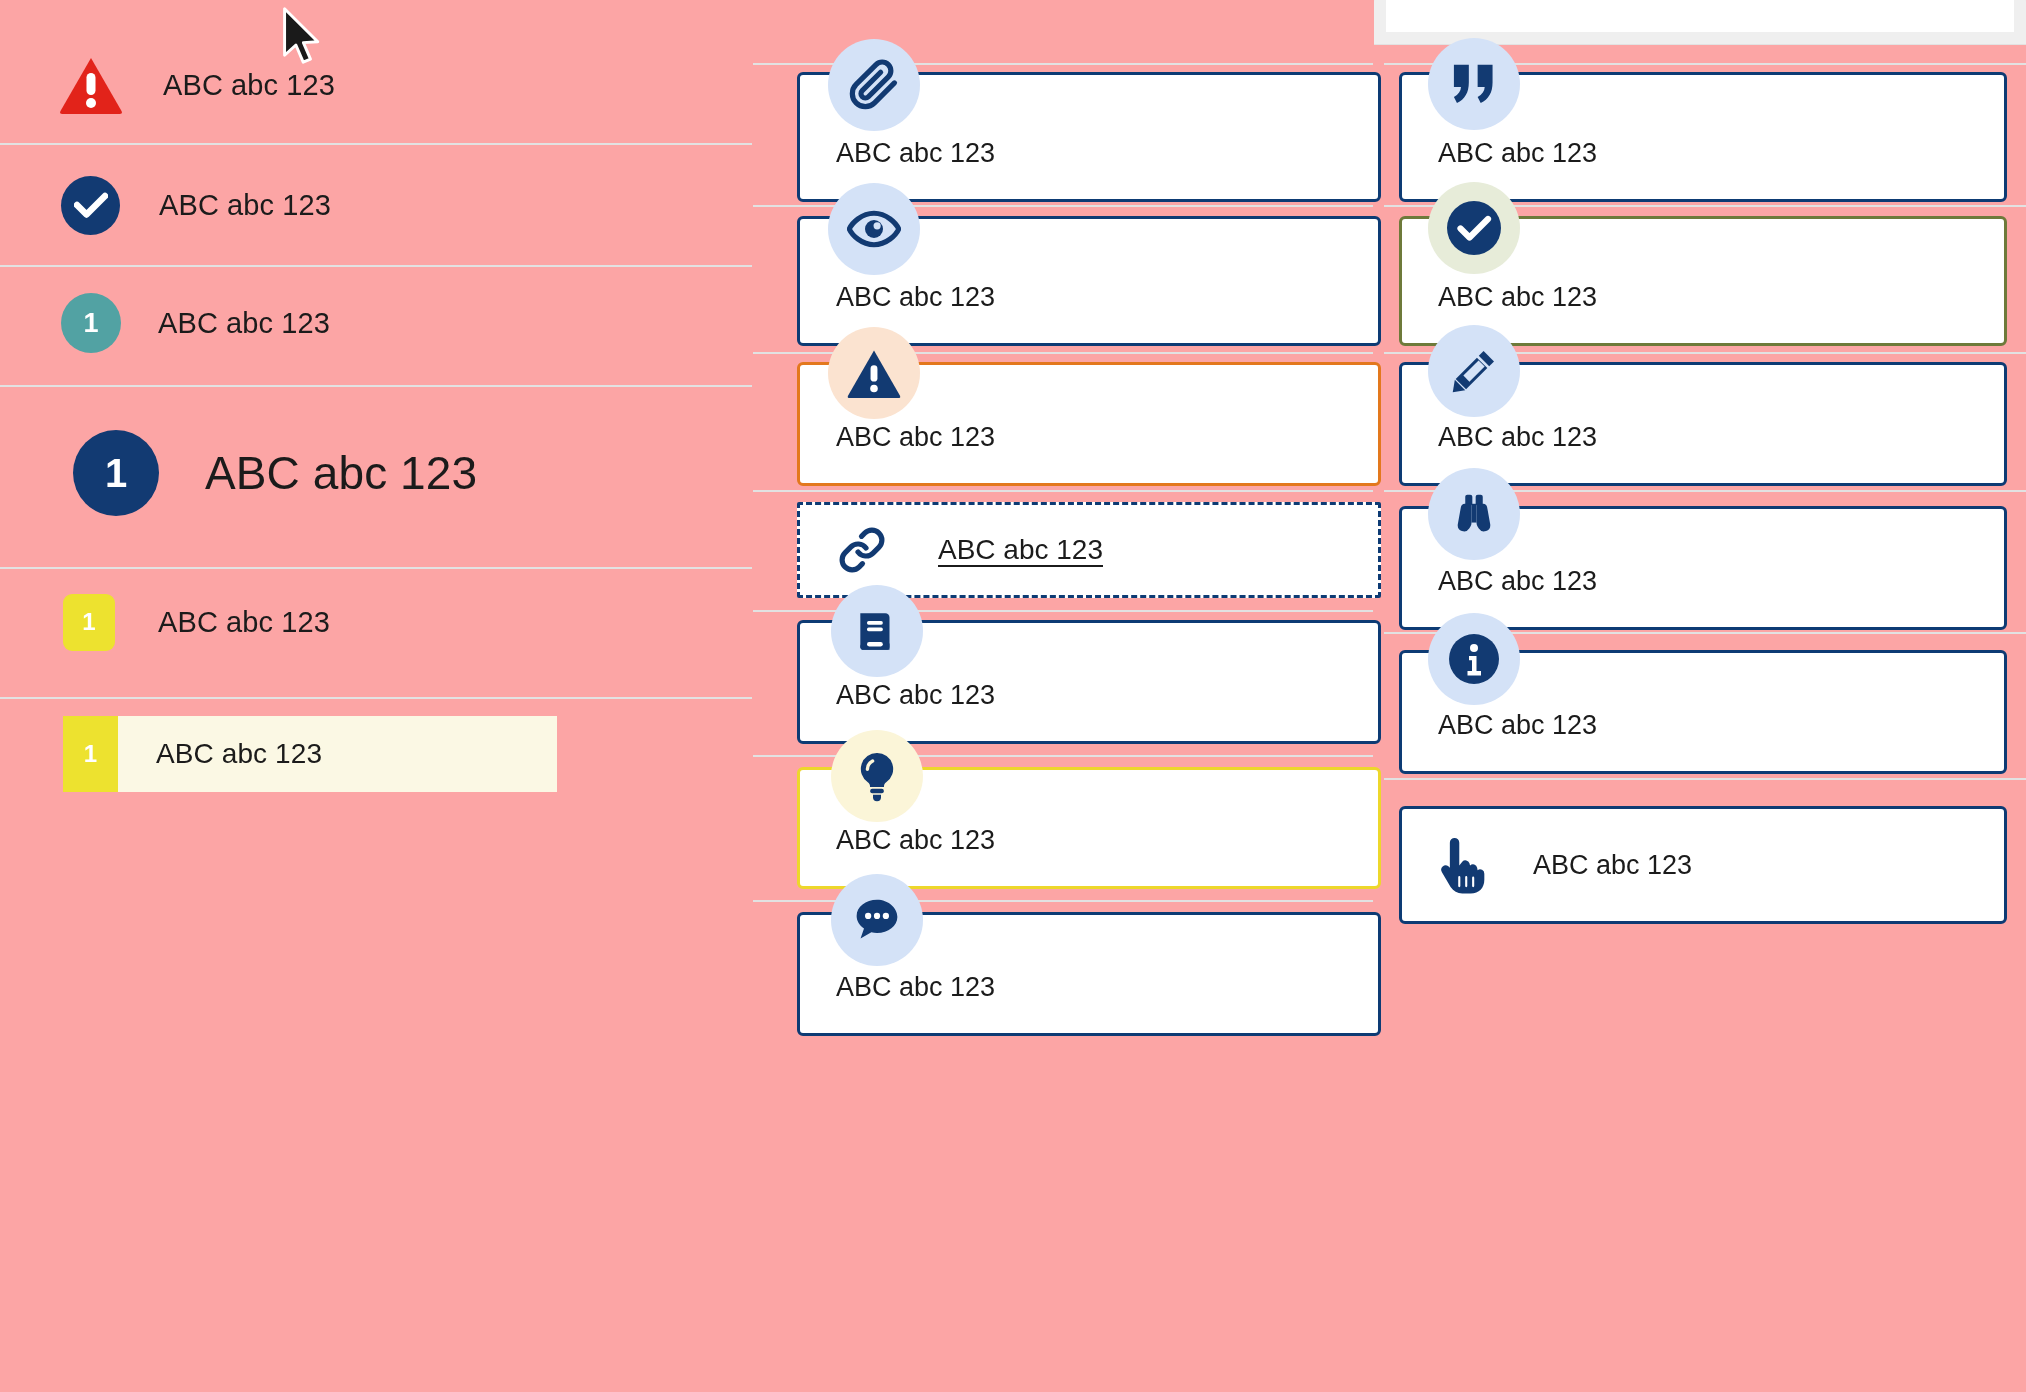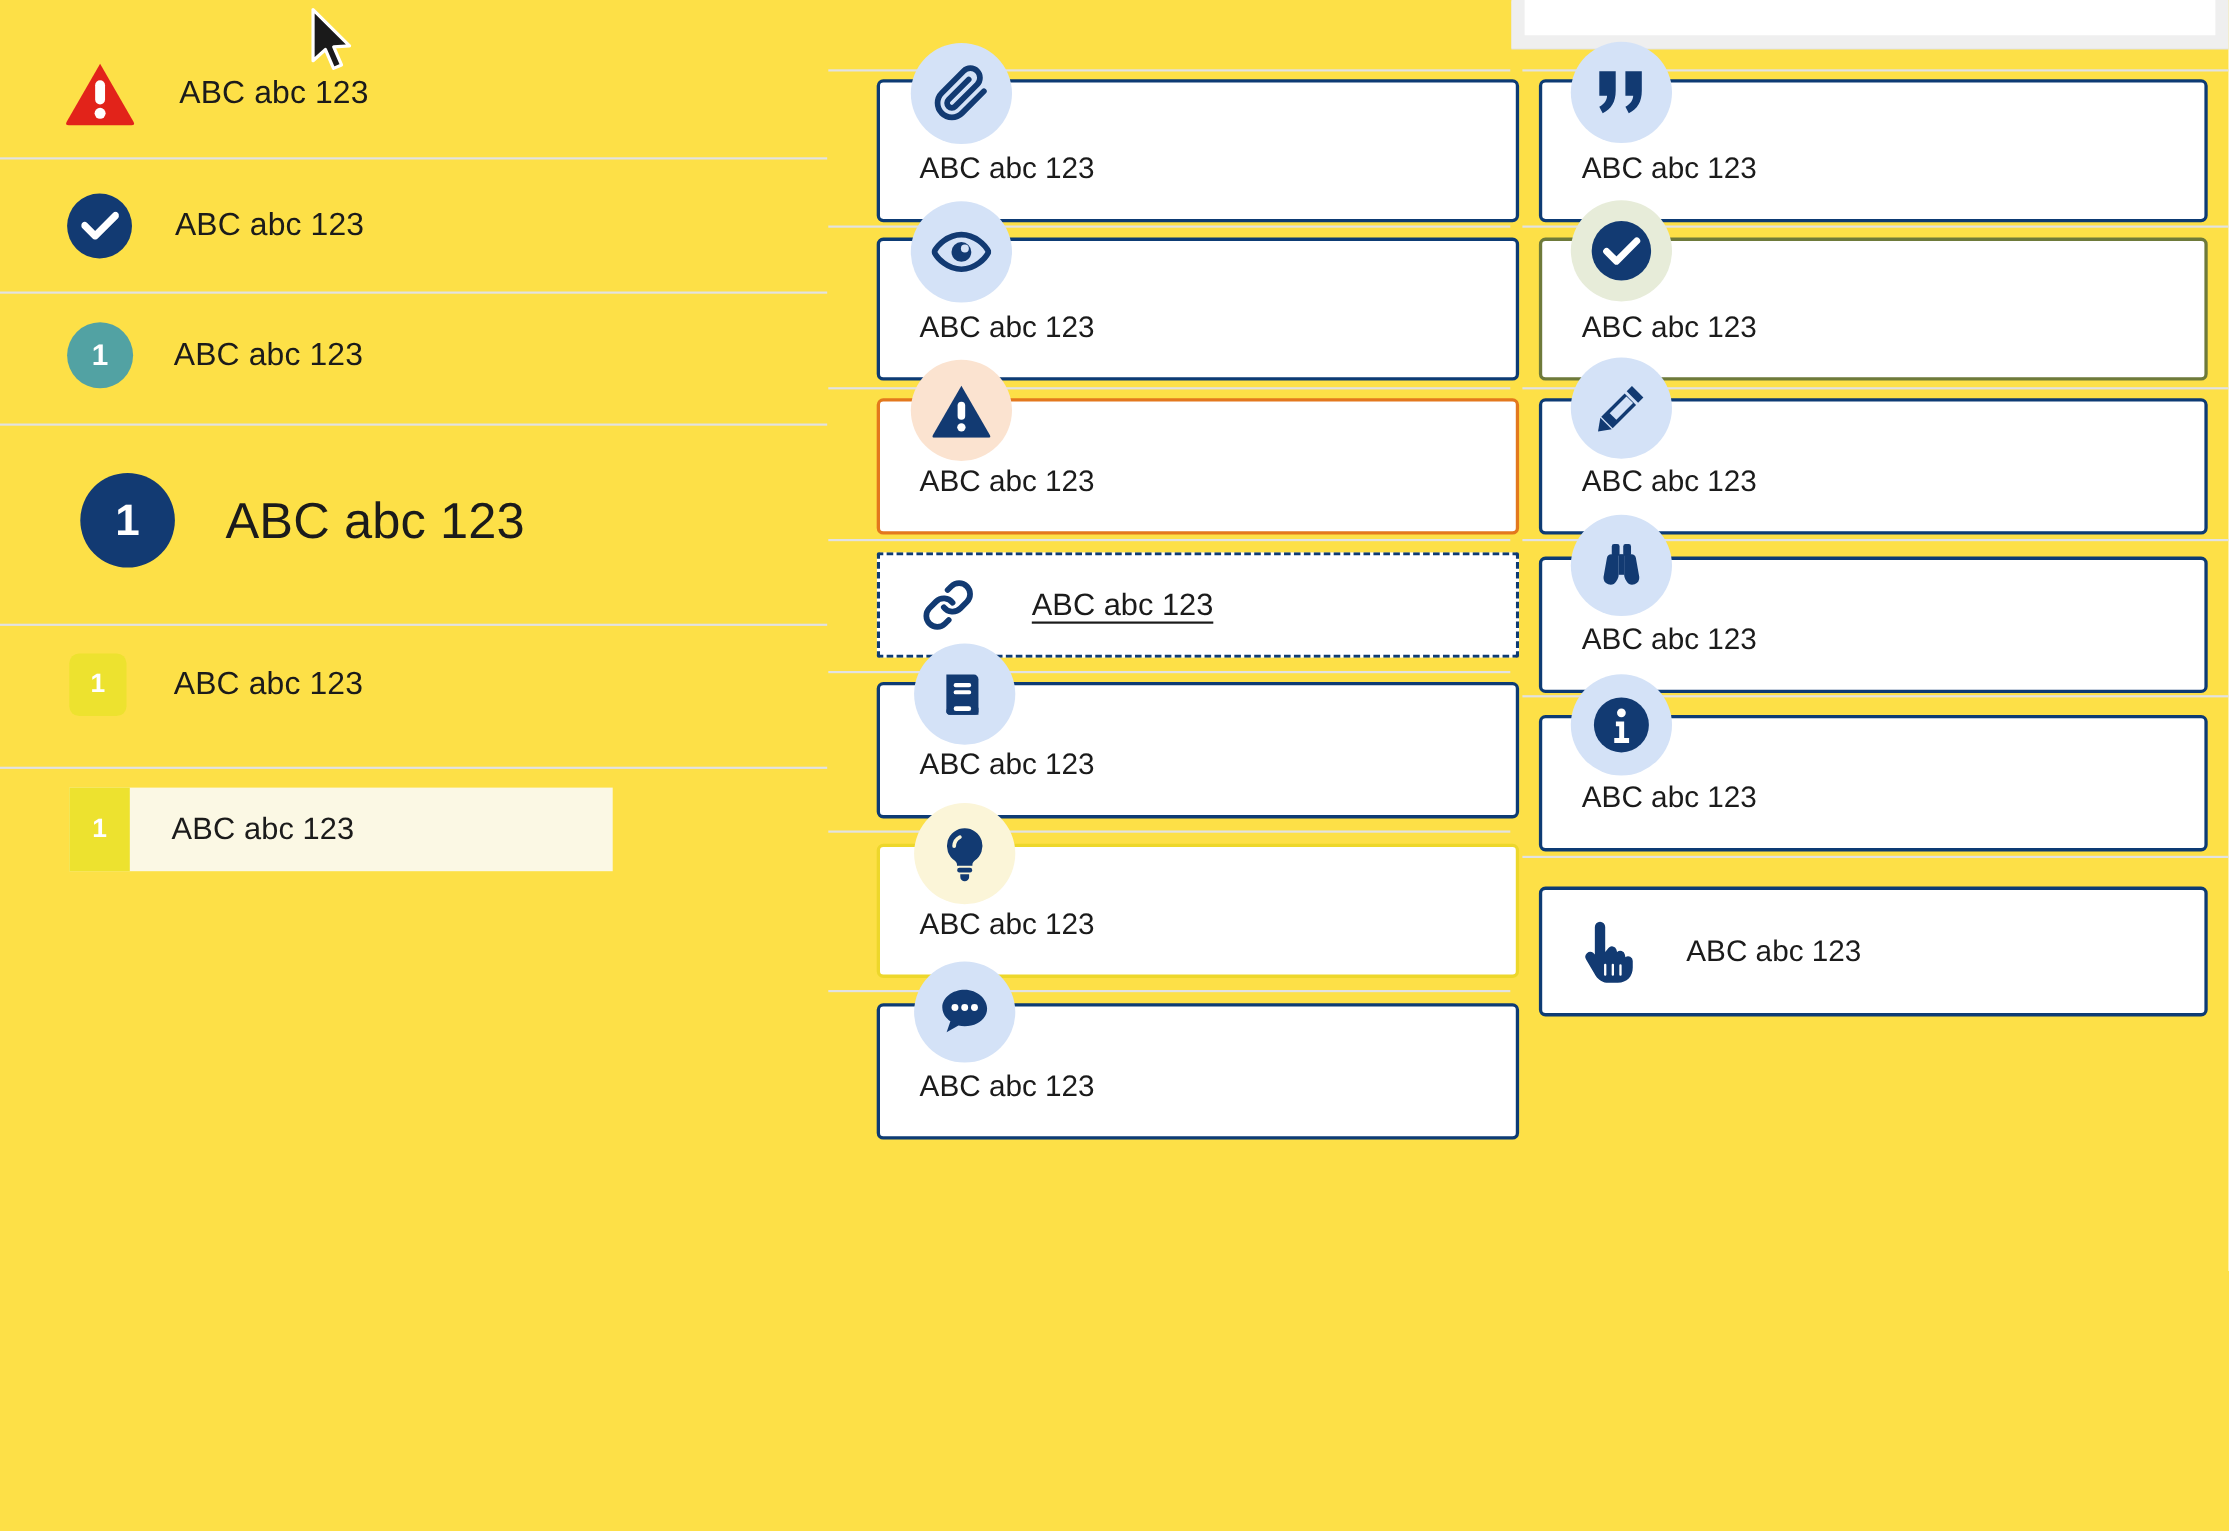--- a/index.html
+++ b/index.html
@@ -2,21 +2,21 @@
 <html><head>
 <meta charset="utf-8">
 <style>
   * { box-sizing: border-box; margin: 0; padding: 0; }
   html, body {
     width: 2026px; height: 1392px;
     background: #ffffff;
     font-family: "Liberation Sans", "DejaVu Sans", sans-serif;
     overflow: hidden;
   }
-  .stage { position: relative; width: 2026px; height: 1392px; background:#fde047; }
+  .stage { position: relative; width: 2026px; height: 1392px; background:#fca5a5; }
 
   
   .rule { position: absolute; height: 2px; background: #e2e2e2; }
 
   
   .sidebar { position: absolute; left: 0; top: 0; width: 752px; height: 1392px; }
   .side-row {
     position: absolute; left: 0; width: 752px;
     display: flex; align-items: center;
   }

